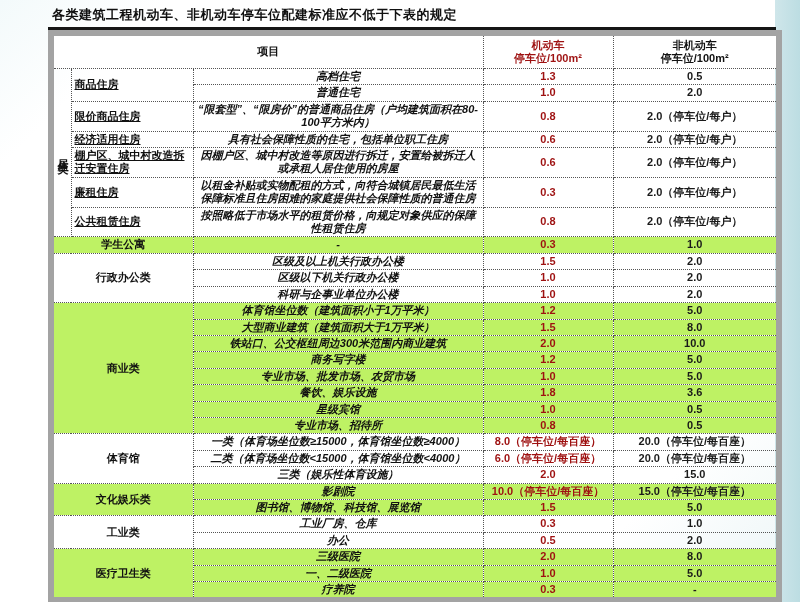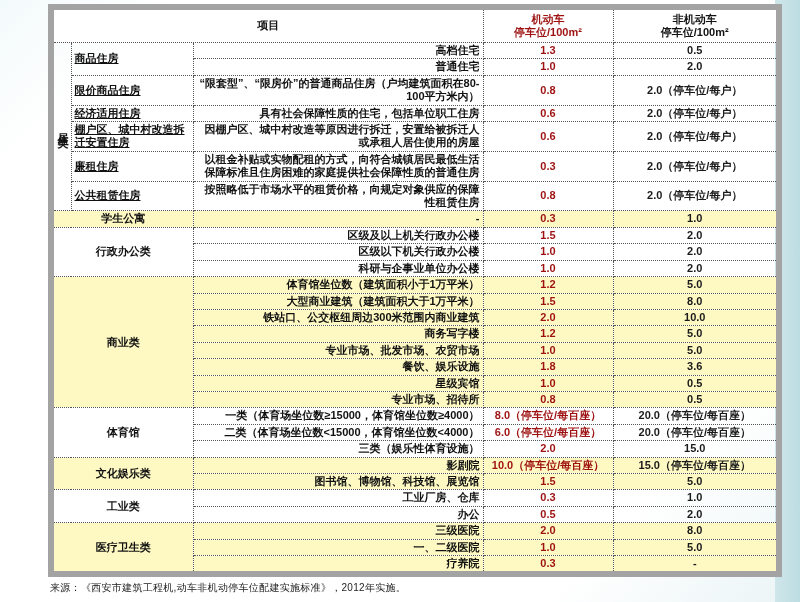--- a/index.html
+++ b/index.html
@@ -32,34 +32,35 @@
   thead th{font-weight:bold;text-align:center;height:30px;background:#fff;}
   .motor-head{color:#9e1111;}
   td.cat{
     text-align:center;font-weight:bold;
   }
   td.vertical{
     writing-mode:vertical-rl;text-orientation:upright;
     padding:0;letter-spacing:2px;width:20px;
   }
   td.subcat{font-weight:bold;text-align:left;text-decoration:underline;}
-  td.desc{font-weight:bold;text-align:right;}
+  td.desc{font-weight:bold;text-align:center;font-style:italic;}
   td.motor{color:#9e1111;font-weight:bold;text-align:center;white-space:nowrap;}
   td.nonmotor{font-weight:bold;text-align:center;white-space:nowrap;color:#1a1a1a;}
-  tr.shaded td{background:#fef9c3;}
+  tr.shaded td{background:#bef264;}
   .source{
     font-size:10px;color:#222;padding:4px 0 0 2px;letter-spacing:.3px;
   }
 </style>
 </head>
 <body>
 
 <div class="right-bar"></div>
 
 <div class="content">
+  <div class="title">各类建筑工程机动车、非机动车停车位配建标准应不低于下表的规定</div>
 
   <table class="std">
     <colgroup>
       <col style="width:20px">
       <col style="width:122px">
       <col style="width:290px">
       <col style="width:130px">
       <col style="width:166px">
     </colgroup>
     <thead>

